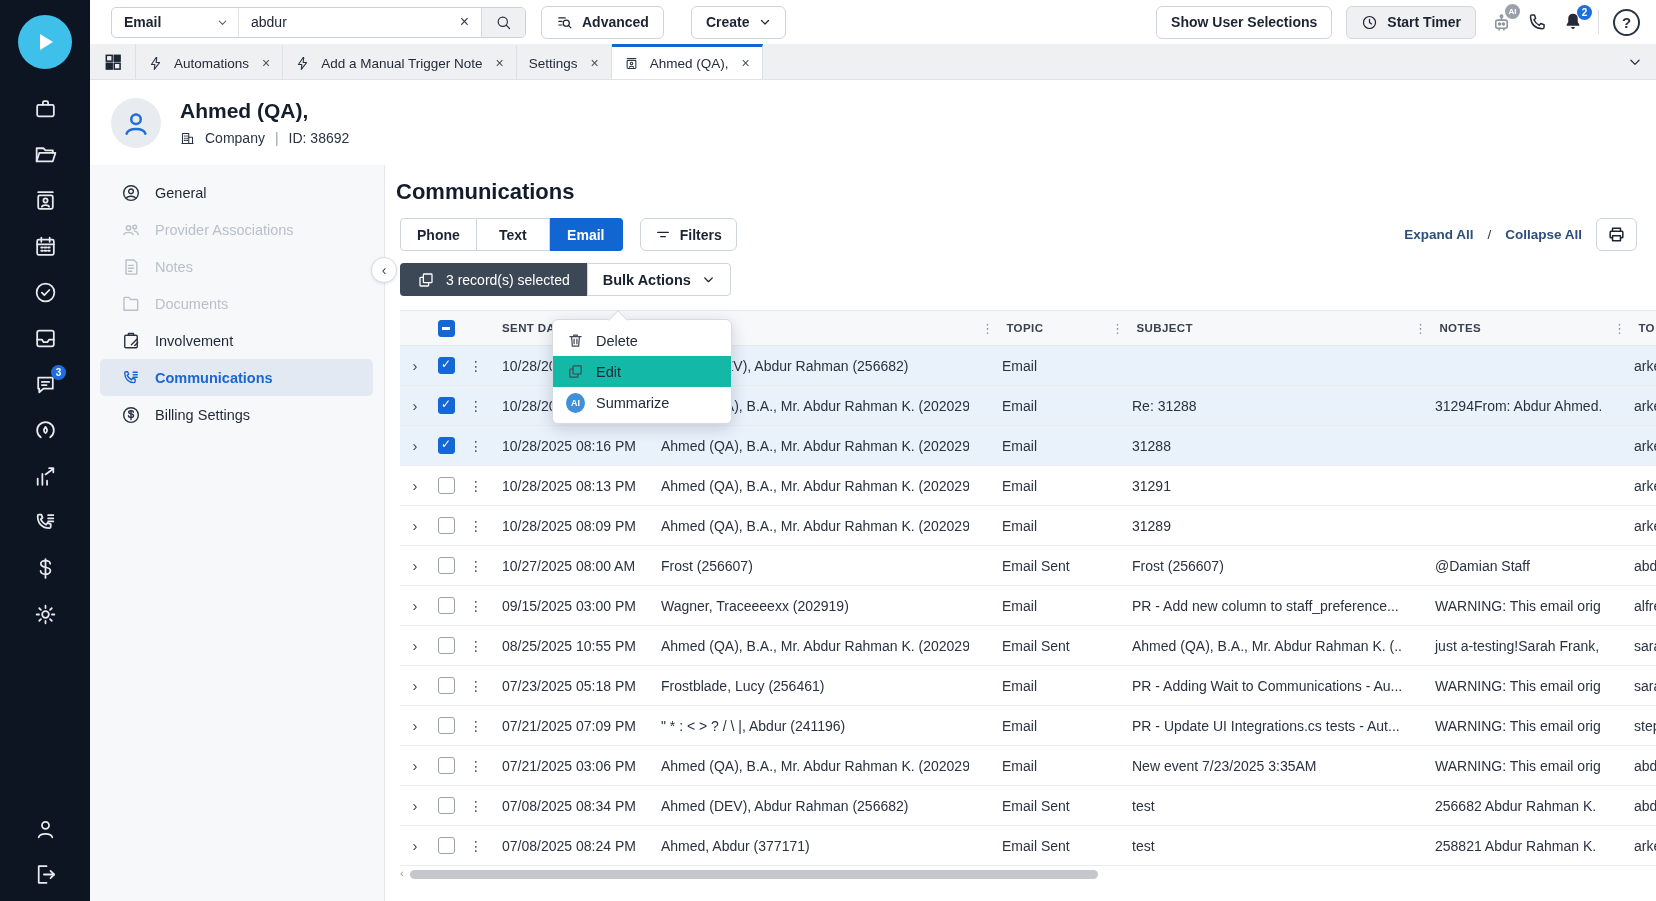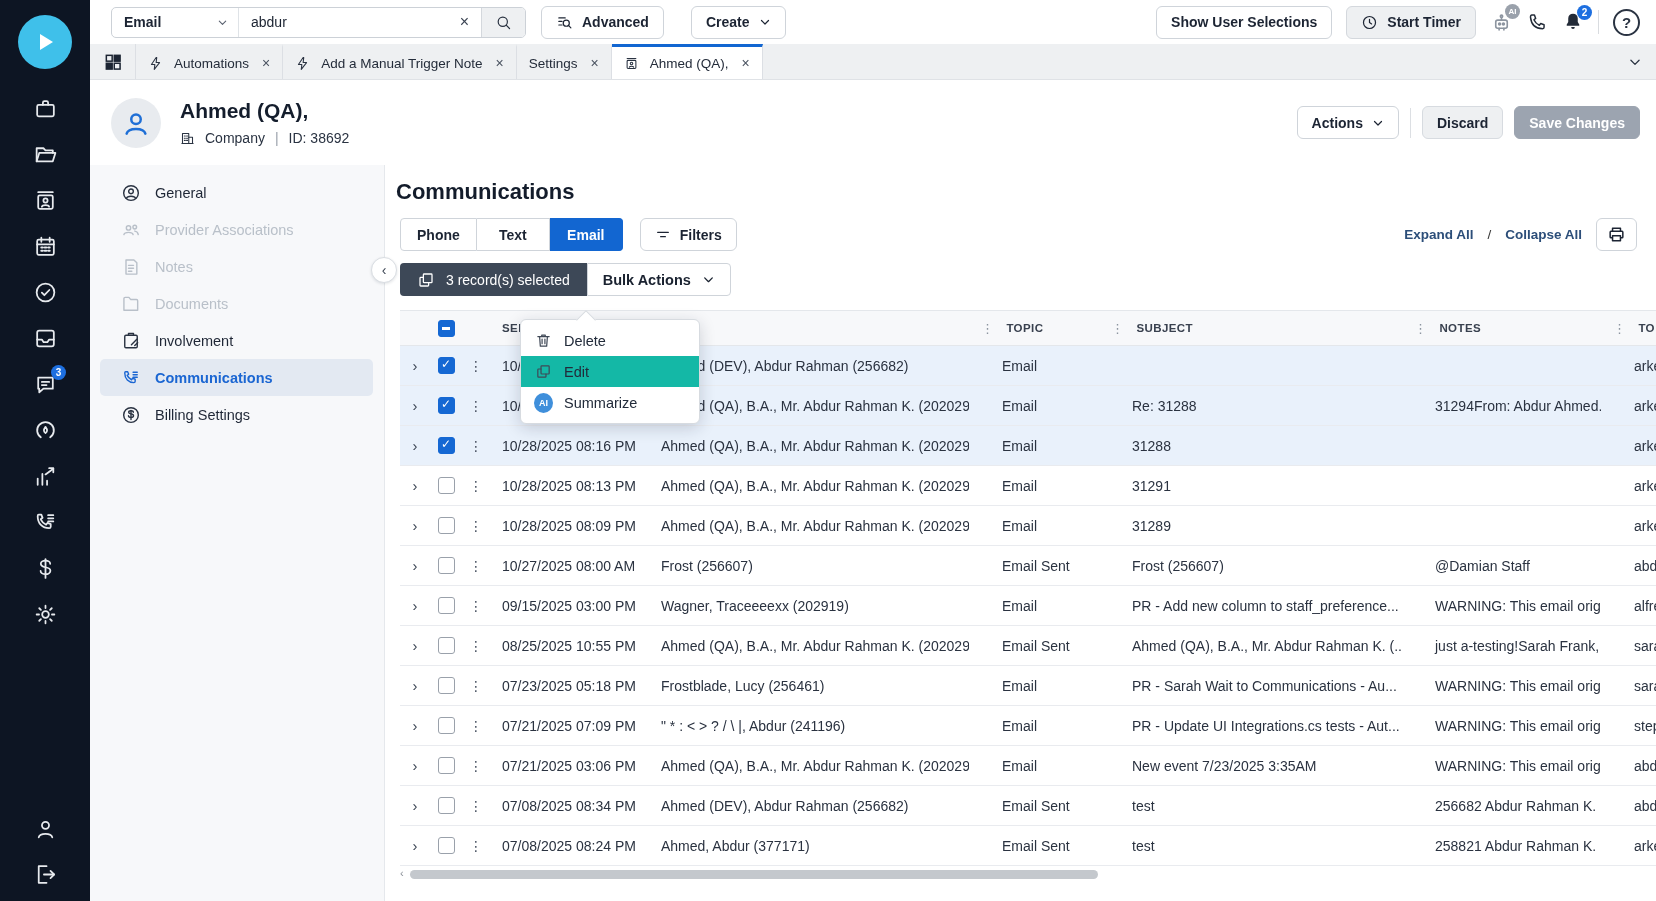--- a/index.html
+++ b/index.html
@@ -102,21 +102,21 @@
   .cb.half{background:#1568d3;border-color:#1568d3}
   .cb.half::after{content:"";position:absolute;left:3.5px;top:6.5px;width:8px;height:2.5px;background:#fff}
   
   .vscroll{position:absolute;right:0;top:37px;width:9px;height:520px;background:#fafbfc}
   .vthumb{position:absolute;top:14px;left:1px;width:7px;height:125px;background:#c7cbd1;border-radius:4px}
   .varrow{position:absolute;top:2px;left:0;width:9px;text-align:center;font-size:7px;color:#9aa0a8}
   .hscroll{position:relative;width:1262px;height:12px;margin-top:3px}
   .hthumb{position:absolute;left:10px;top:1px;width:688px;height:9px;background:#c4c8cd;border-radius:5px}
   .harrow{position:absolute;left:0;top:-2px;font-size:11px;color:#8a9098}
   
-  .menu{position:absolute;left:520px;top:319px;width:180px;background:#fff;border:1px solid #d7dbe0;border-radius:6px;box-shadow:0 4px 16px rgba(20,30,50,.18);z-index:60;padding:5px 0}
+  .menu{position:absolute;left:552px;top:319px;width:180px;background:#fff;border:1px solid #d7dbe0;border-radius:6px;box-shadow:0 4px 16px rgba(20,30,50,.18);z-index:60;padding:5px 0}
   .menu::before{content:"";position:absolute;top:-7px;left:58px;width:13px;height:13px;background:#fff;border-left:1px solid #d7dbe0;border-top:1px solid #d7dbe0;transform:rotate(45deg)}
   .mi{display:flex;align-items:center;gap:11px;height:31px;padding:0 13px;font-size:14.5px;color:#222b3a;cursor:pointer}
   .mi.hover{background:#14b8a6}
   .mi .micon{width:19px;display:flex;justify-content:center;color:#3f4856}
   .aichip{width:20px;height:20px;border-radius:50%;background:#3f8fdb;color:#fff;font-size:9px;font-weight:bold;display:flex;align-items:center;justify-content:center}
   .robobadge{position:absolute;top:-7px;right:-7px;width:15px;height:15px;border-radius:50%;background:#9aa1ab;color:#fff;font-size:8px;font-weight:bold;display:flex;align-items:center;justify-content:center}
 </style>
 </head>
 <body>
 
@@ -368,35 +368,20 @@
         <div class="recsub">
           <svg class="ic" width="15" height="15" viewBox="0 0 24 24" style="color:#2a3342">
               <rect x="4" y="4" width="10" height="16"></rect>
               <path d="M14 10h6v10M3 20h18"></path>
               <path d="M7 8h1.5M10.5 8h1.5M7 11.5h1.5M10.5 11.5h1.5M7 15h1.5M10.5 15h1.5"></path>
             </svg>
           <span>Company</span>
           <span class="pipe">|</span>
           <span>ID: 38692</span>
         </div>
-      </div>
-      <div class="rh-right">
-        <button class="btn">
-          <span>Actions</span>
-          <svg class="ic" width="12" height="12" viewBox="0 0 24 24">
-              <path d="M5 9l7 7 7-7" stroke-width="2.4"></path>
-            </svg>
-        </button>
-        <div class="vr"></div>
-        <button class="btn btn-discard">
-            <span>Discard</span>
-          </button>
-        <button class="btn btn-save">
-            <span>Save Changes</span>
-          </button>
       </div>
     </div>
 
     <div class="layout">
 
       <nav class="subnav">
         <div id="nav">
   <div class="nav-item">
     <span class="nicon">
                 <svg class="ic" width="20" height="20" viewBox="0 0 24 24">
@@ -697,21 +682,21 @@
                 </div>
     <div class="c col-chk">
                   <span class="cb"></span>
                 </div>
     <div class="c col-dot">
                   <span class="rdots">⋮</span>
                 </div>
     <div class="c col-date">07/23/2025 05:18 PM</div>
     <div class="c col-from">Frostblade, Lucy (256461)</div>
     <div class="c col-topic ind2">Email</div>
-    <div class="c col-subj ind2">PR - Sarah Wait to Communications - Au...</div>
+    <div class="c col-subj ind2">PR - Adding Wait to Communications - Au...</div>
     <div class="c col-notes ind2">WARNING: This email origi...</div>
     <div class="c col-to ind2">sara</div>
   </div>
 
   <div class="trow">
     <div class="c col-exp">
                   <span class="rchev">›</span>
                 </div>
     <div class="c col-chk">
                   <span class="cb"></span>

